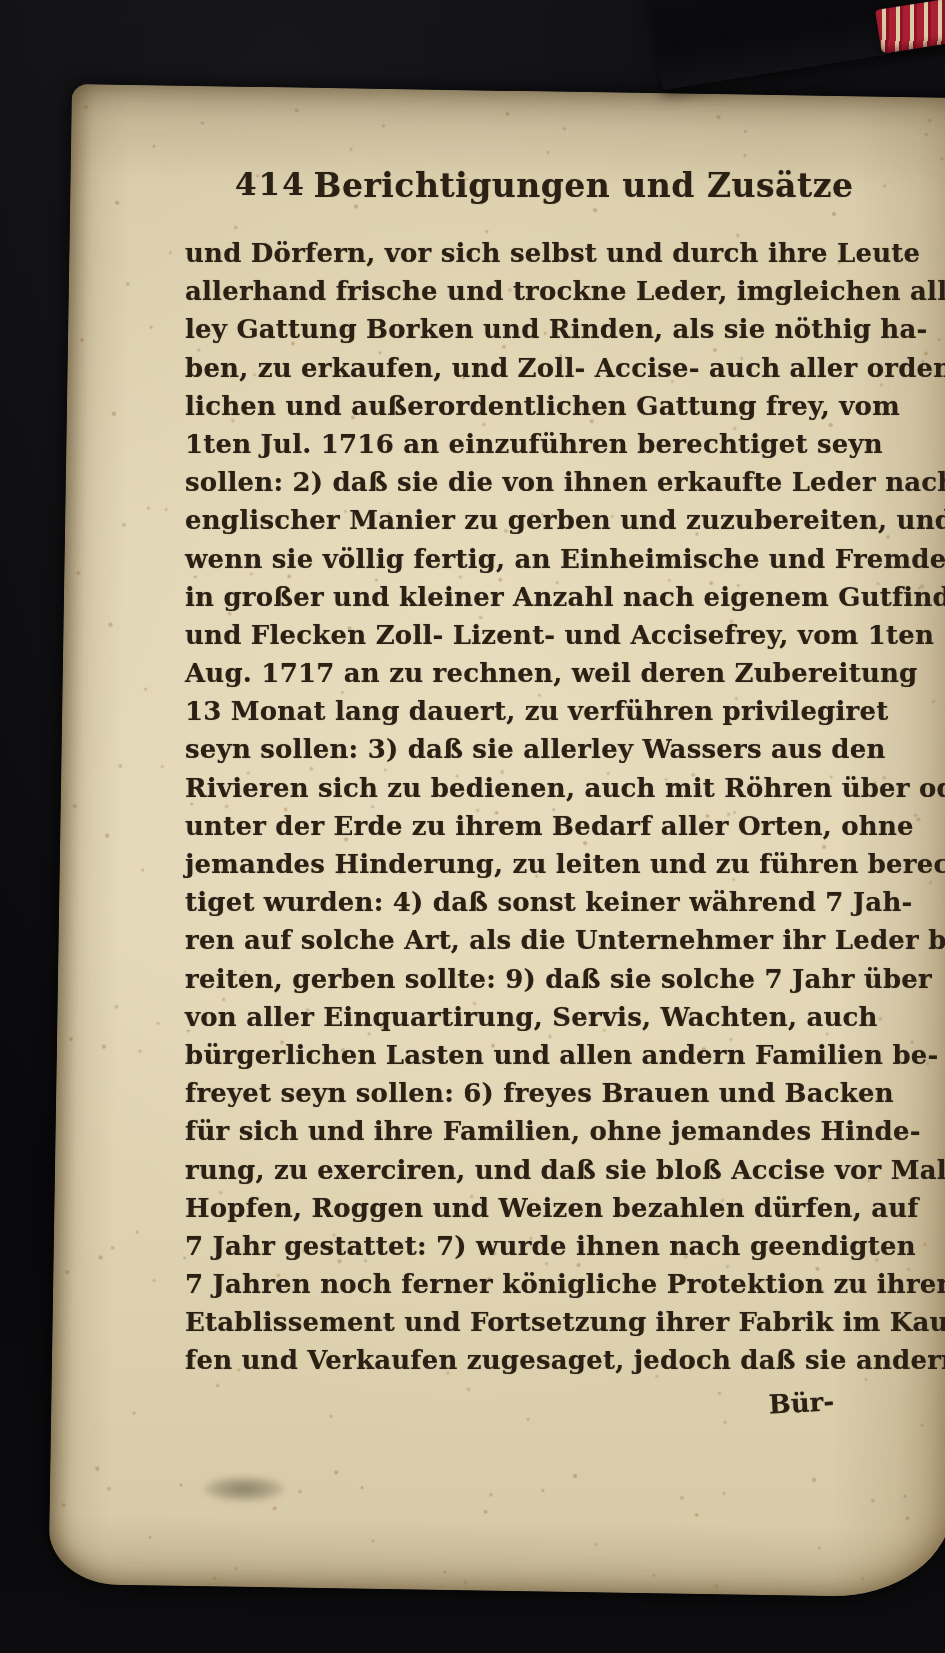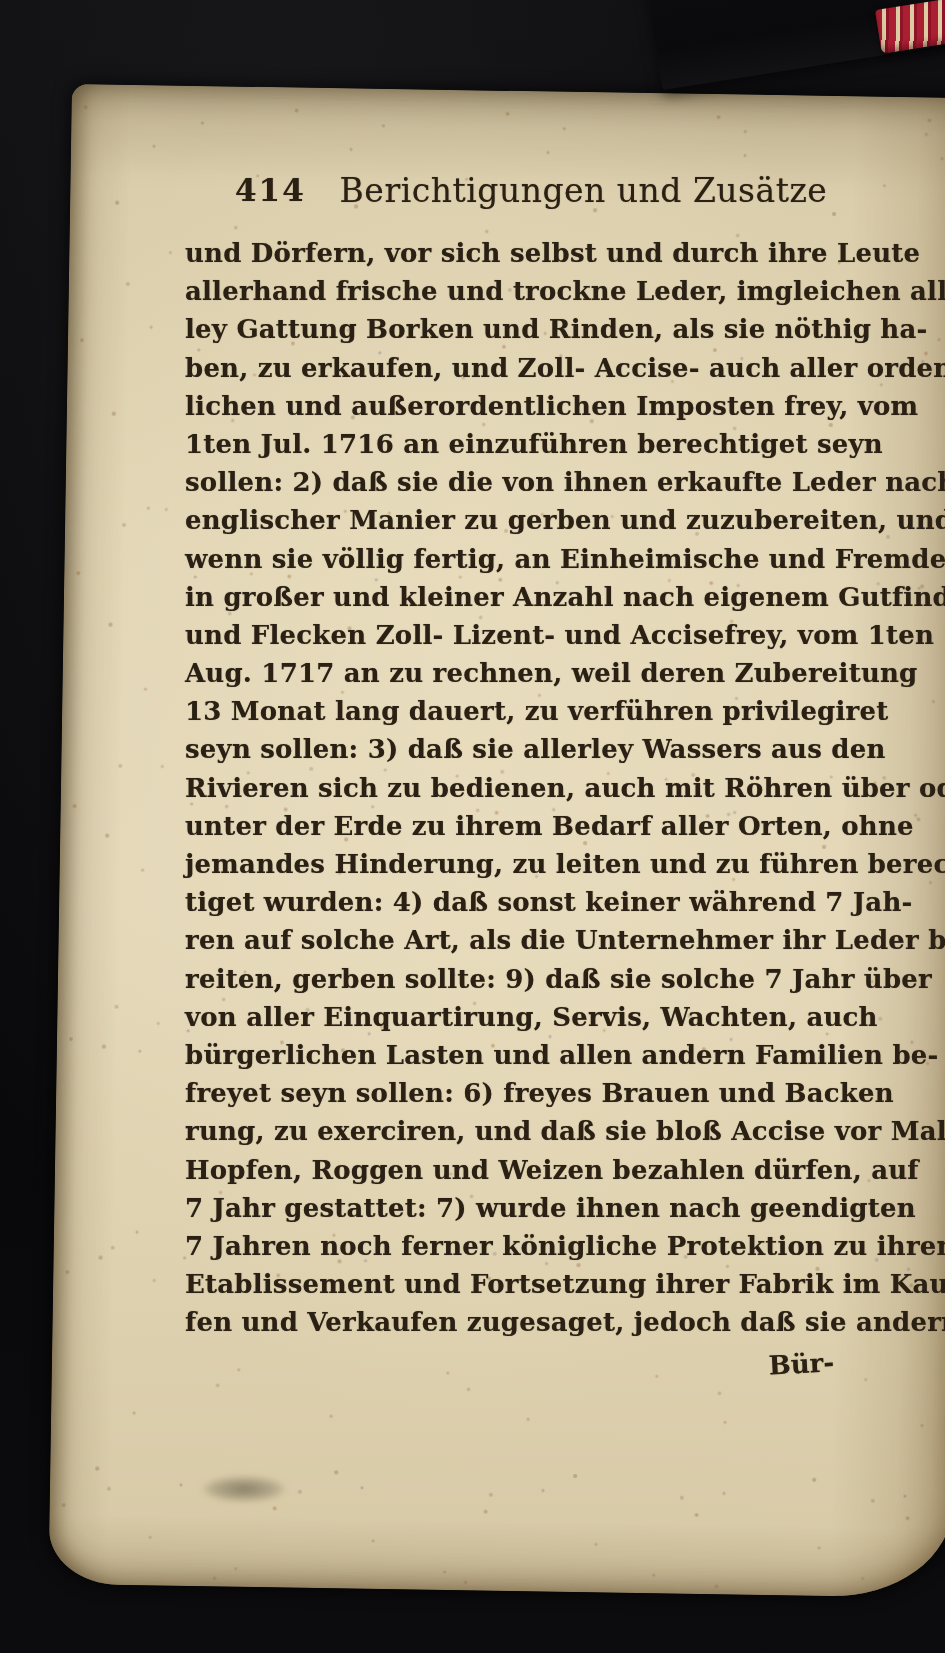--- a/index.html
+++ b/index.html
@@ -62,28 +62,28 @@
     background:repeating-linear-gradient(100deg,#ab1f33 0 7px,#ddcba4 7px 11px,#8e1527 11px 14px);
     box-shadow:0 3px 6px rgba(0,0,0,.5), inset 0 -4px 6px rgba(60,0,10,.45);
   }
   
   .content{
     position:absolute;inset:0;transform:rotate(-0.9deg);transform-origin:0 0;
     color:#2a2013;
   }
   .header-row{
     position:absolute;top:82px;left:113px;width:691px;height:48px;
-    display:flex;align-items:center;
+    display:flex;align-items:flex-start;
   }
   .page-number{
     width:56px;padding-left:50px;font-size:31px;font-weight:700;letter-spacing:2px;
     text-shadow:0 0 1px rgba(42,32,19,.5);
   }
   .running-header{
-    flex:1;text-align:center;font-size:33px;font-weight:400;letter-spacing:.5px;
+    flex:1;text-align:center;font-size:33px;font-weight:700;letter-spacing:.5px;
     text-shadow:0 0 1px rgba(42,32,19,.5);
   }
   .body-text{
     position:absolute;top:150px;left:113px;width:691px;
     font-size:26px;font-weight:700;
   }
   .line{
     height:38.2px;line-height:38.2px;
     text-align:justify;text-align-last:justify;
     white-space:nowrap;letter-spacing:.2px;
@@ -115,39 +115,40 @@
         <span class="page-number">414</span>
         <span class="running-header">Berichtigungen und Zusätze</span>
       </div>
 
       <div class="body-text">
         <div>
             <div class="line">und Dörfern, vor sich selbst und durch ihre Leute</div>
             <div class="line">allerhand frische und trockne Leder, imgleichen aller-</div>
             <div class="line">ley Gattung Borken und Rinden, als sie nöthig ha-</div>
             <div class="line">ben, zu erkaufen, und Zoll- Accise- auch aller ordent-</div>
-            <div class="line">lichen und außerordentlichen Imposten frey, vom</div>
+            <div class="line">lichen und außerordentlichen Gattung frey, vom</div>
             <div class="line">1ten Jul. 1716 an einzuführen berechtiget seyn</div>
             <div class="line">sollen: 2) daß sie die von ihnen erkaufte Leder nach</div>
             <div class="line">englischer Manier zu gerben und zuzubereiten, und</div>
             <div class="line">wenn sie völlig fertig, an Einheimische und Fremde</div>
             <div class="line">in großer und kleiner Anzahl nach eigenem Gutfinden</div>
             <div class="line">und Flecken Zoll- Lizent- und Accisefrey, vom 1ten</div>
             <div class="line">Aug. 1717 an zu rechnen, weil deren Zubereitung</div>
             <div class="line">13 Monat lang dauert, zu verführen privilegiret</div>
             <div class="line">seyn sollen: 3) daß sie allerley Wassers aus den</div>
             <div class="line">Rivieren sich zu bedienen, auch mit Röhren über oder</div>
             <div class="line">unter der Erde zu ihrem Bedarf aller Orten, ohne</div>
             <div class="line">jemandes Hinderung, zu leiten und zu führen berech-</div>
             <div class="line">tiget wurden: 4) daß sonst keiner während 7 Jah-</div>
             <div class="line">ren auf solche Art, als die Unternehmer ihr Leder be-</div>
             <div class="line">reiten, gerben sollte: 9) daß sie solche 7 Jahr über</div>
             <div class="line">von aller Einquartirung, Servis, Wachten, auch</div>
             <div class="line">bürgerlichen Lasten und allen andern Familien be-</div>
             <div class="line">freyet seyn sollen: 6) freyes Brauen und Backen</div>
+            <div class="line">für sich und ihre Familien, ohne jemandes Hinde-</div>
             <div class="line">rung, zu exerciren, und daß sie bloß Accise vor Malz,</div>
             <div class="line">Hopfen, Roggen und Weizen bezahlen dürfen, auf</div>
             <div class="line">7 Jahr gestattet: 7) wurde ihnen nach geendigten</div>
             <div class="line">7 Jahren noch ferner königliche Protektion zu ihrem</div>
             <div class="line">Etablissement und Fortsetzung ihrer Fabrik im Kau-</div>
             <div class="line">fen und Verkaufen zugesaget, jedoch daß sie andern</div>
           </div>
         <div class="catchword">Bür-</div>
       </div>
 

